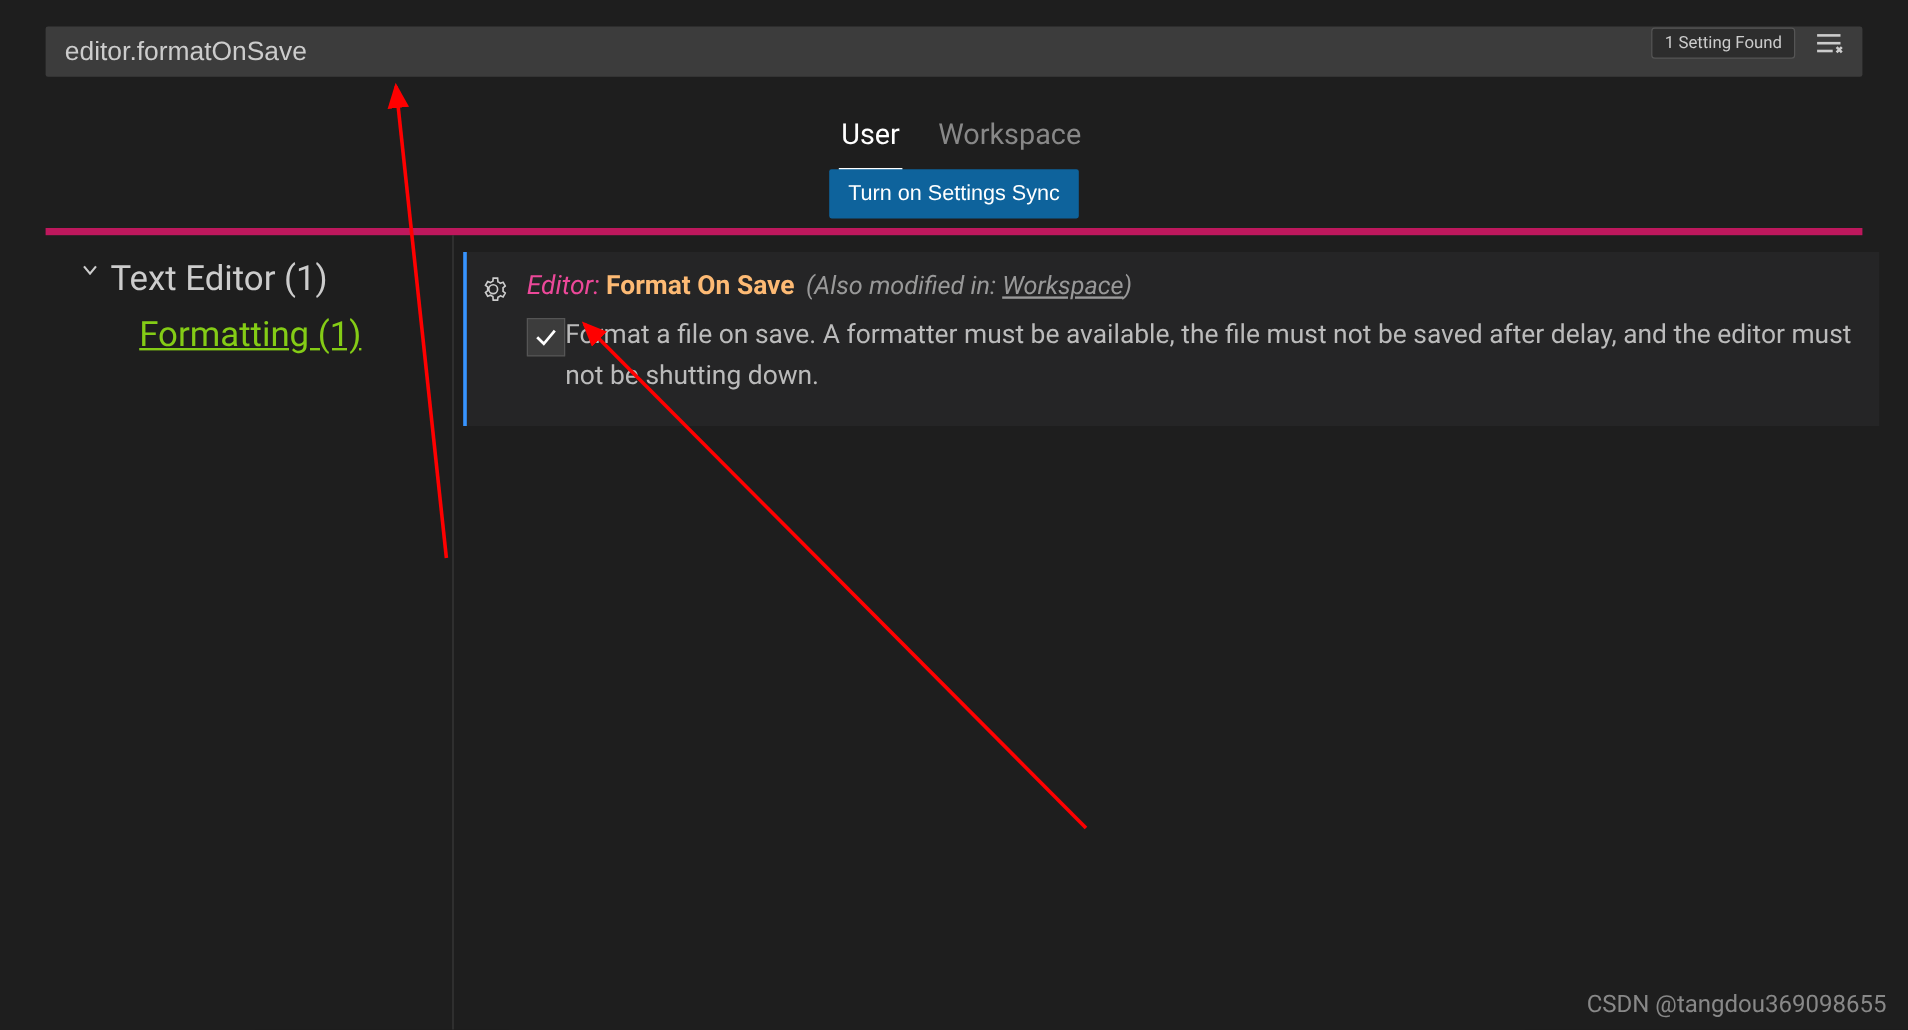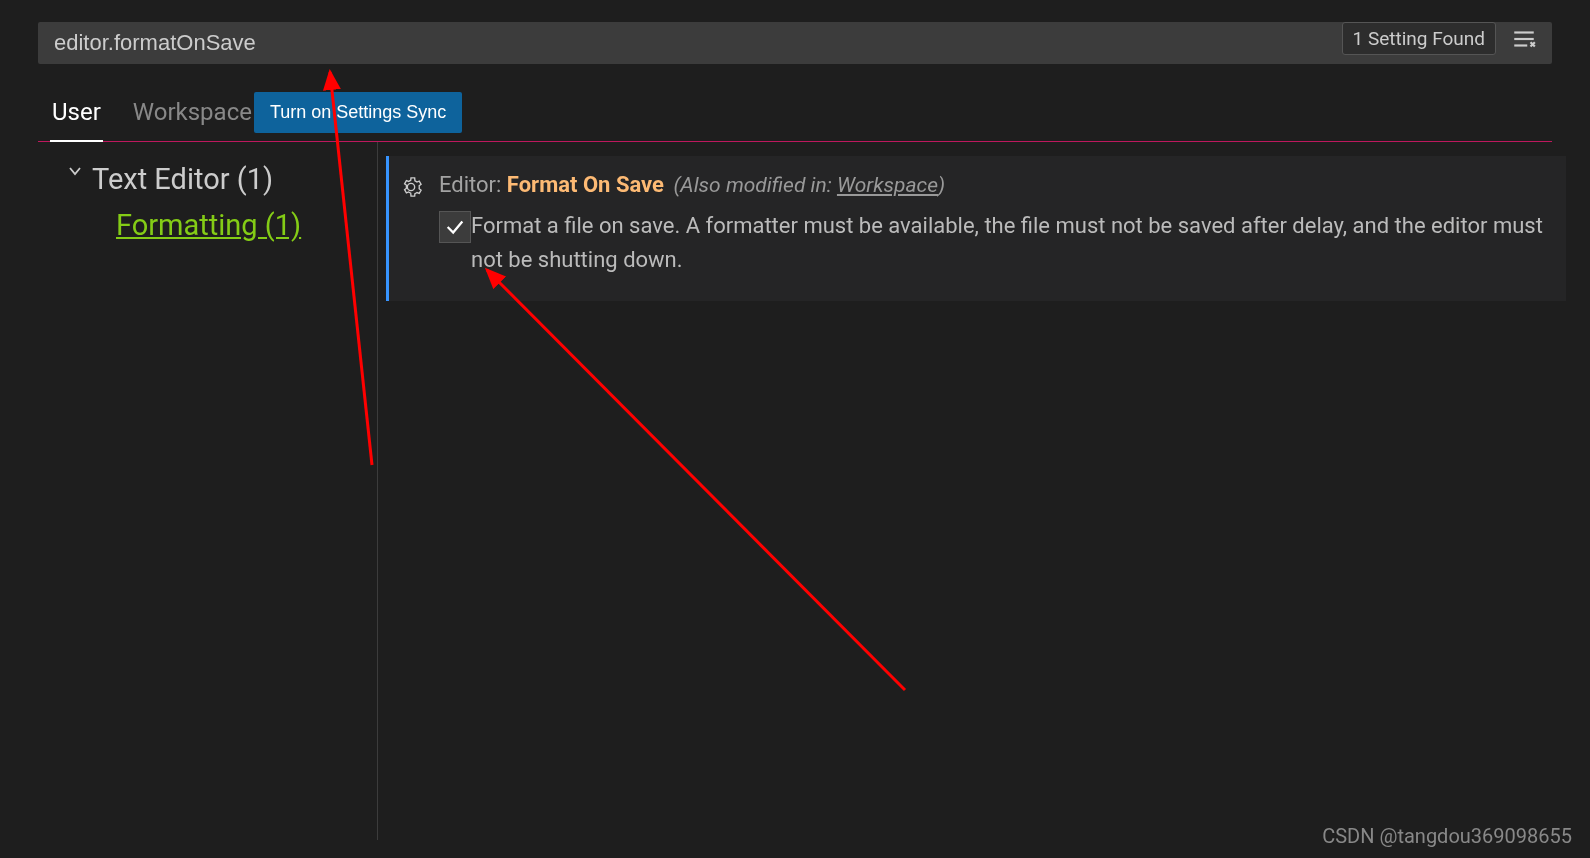--- a/index.html
+++ b/index.html
@@ -37,41 +37,42 @@
     .search-status {
       display: flex;
       align-items: center;
       gap: 14px;
       padding-right: 14px;
     }
     .settings-found {
       background: #2d2d2d;
       border: 1px solid #555;
       padding: 4px 10px;
-      font-size: 19px;
+      font-size: 14px;
       color: #cccccc;
       border-radius: 3px;
     }
     .filter-icon {
       width: 28px;
       height: 28px;
       display: flex;
       align-items: center;
       justify-content: center;
       cursor: pointer;
     }
     .filter-icon svg {
       fill: #cccccc;
     }
     .tabs-row {
       display: flex;
       align-items: center;
-      justify-content: flex-start;
+      justify-content: space-between;
       margin: 28px 38px 0 38px;
-      border-bottom: 1px solid #be185d;
+      border-bottom: 6px solid #be185d;
+      flex-direction: column;
     }
     .tabs {
       display: flex;
       gap: 28px;
       padding-left: 12px;
     }
     .tab {
       font-size: 24px;
       padding: 6px 2px 14px 2px;
       cursor: pointer;
@@ -152,21 +153,22 @@
     }
     .setting-body {
       flex: 1;
       padding-left: 6px;
     }
     .setting-title-line {
       font-size: 22px;
       margin-bottom: 12px;
     }
     .setting-category {
-      color: #a3a3a3;
+      color: #ec4899;
+      font-style: italic;
     }
     .setting-name {
       color: #fdba74;
       font-weight: 700;
     }
     .setting-modified {
       color: #999;
       font-style: italic;
       margin-left: 4px;
       font-size: 21px;

